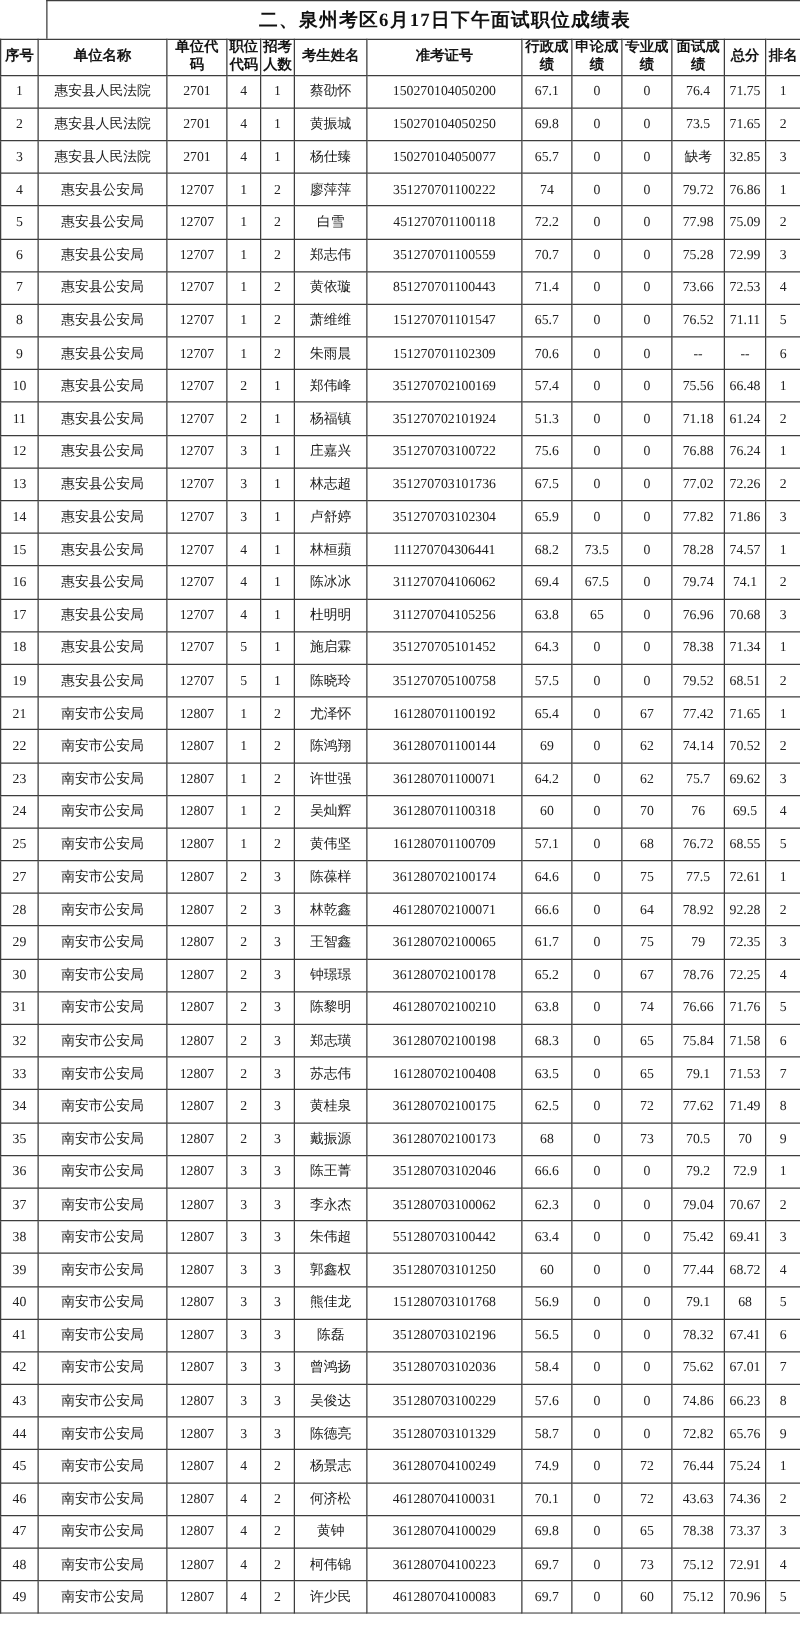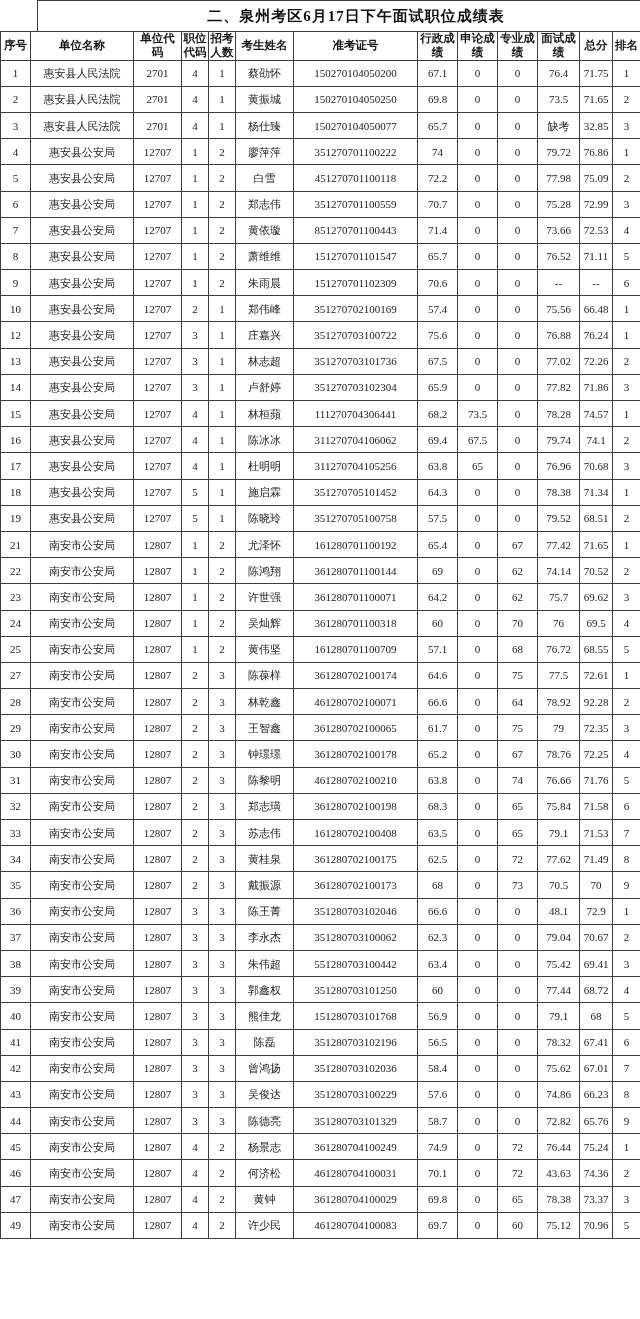--- a/index.html
+++ b/index.html
@@ -236,20 +236,35 @@
           <td>郑伟峰</td>
           <td>351270702100169</td>
           <td>57.4</td>
           <td>0</td>
           <td>0</td>
           <td>75.56</td>
           <td>66.48</td>
           <td>1</td>
         </tr>
         <tr>
+          <td>11</td>
+          <td>惠安县公安局</td>
+          <td>12707</td>
+          <td>2</td>
+          <td>1</td>
+          <td>杨福镇</td>
+          <td>351270702101924</td>
+          <td>51.3</td>
+          <td>0</td>
+          <td>0</td>
+          <td>71.18</td>
+          <td>61.24</td>
+          <td>2</td>
+        </tr>
+        <tr>
           <td>12</td>
           <td>惠安县公安局</td>
           <td>12707</td>
           <td>3</td>
           <td>1</td>
           <td>庄嘉兴</td>
           <td>351270703100722</td>
           <td>75.6</td>
           <td>0</td>
           <td>0</td>
@@ -576,21 +591,21 @@
           <td>36</td>
           <td>南安市公安局</td>
           <td>12807</td>
           <td>3</td>
           <td>3</td>
           <td>陈王菁</td>
           <td>351280703102046</td>
           <td>66.6</td>
           <td>0</td>
           <td>0</td>
-          <td>48.1</td>
+          <td>79.2</td>
           <td>72.9</td>
           <td>1</td>
         </tr>
         <tr>
           <td>37</td>
           <td>南安市公安局</td>
           <td>12807</td>
           <td>3</td>
           <td>3</td>
           <td>李永杰</td>
@@ -744,20 +759,35 @@
           <td>4</td>
           <td>2</td>
           <td>黄钟</td>
           <td>361280704100029</td>
           <td>69.8</td>
           <td>0</td>
           <td>65</td>
           <td>78.38</td>
           <td>73.37</td>
           <td>3</td>
+        </tr>
+        <tr>
+          <td>48</td>
+          <td>南安市公安局</td>
+          <td>12807</td>
+          <td>4</td>
+          <td>2</td>
+          <td>柯伟锦</td>
+          <td>361280704100223</td>
+          <td>69.7</td>
+          <td>0</td>
+          <td>73</td>
+          <td>75.12</td>
+          <td>72.91</td>
+          <td>4</td>
         </tr>
         <tr>
           <td>49</td>
           <td>南安市公安局</td>
           <td>12807</td>
           <td>4</td>
           <td>2</td>
           <td>许少民</td>
           <td>461280704100083</td>
           <td>69.7</td>

